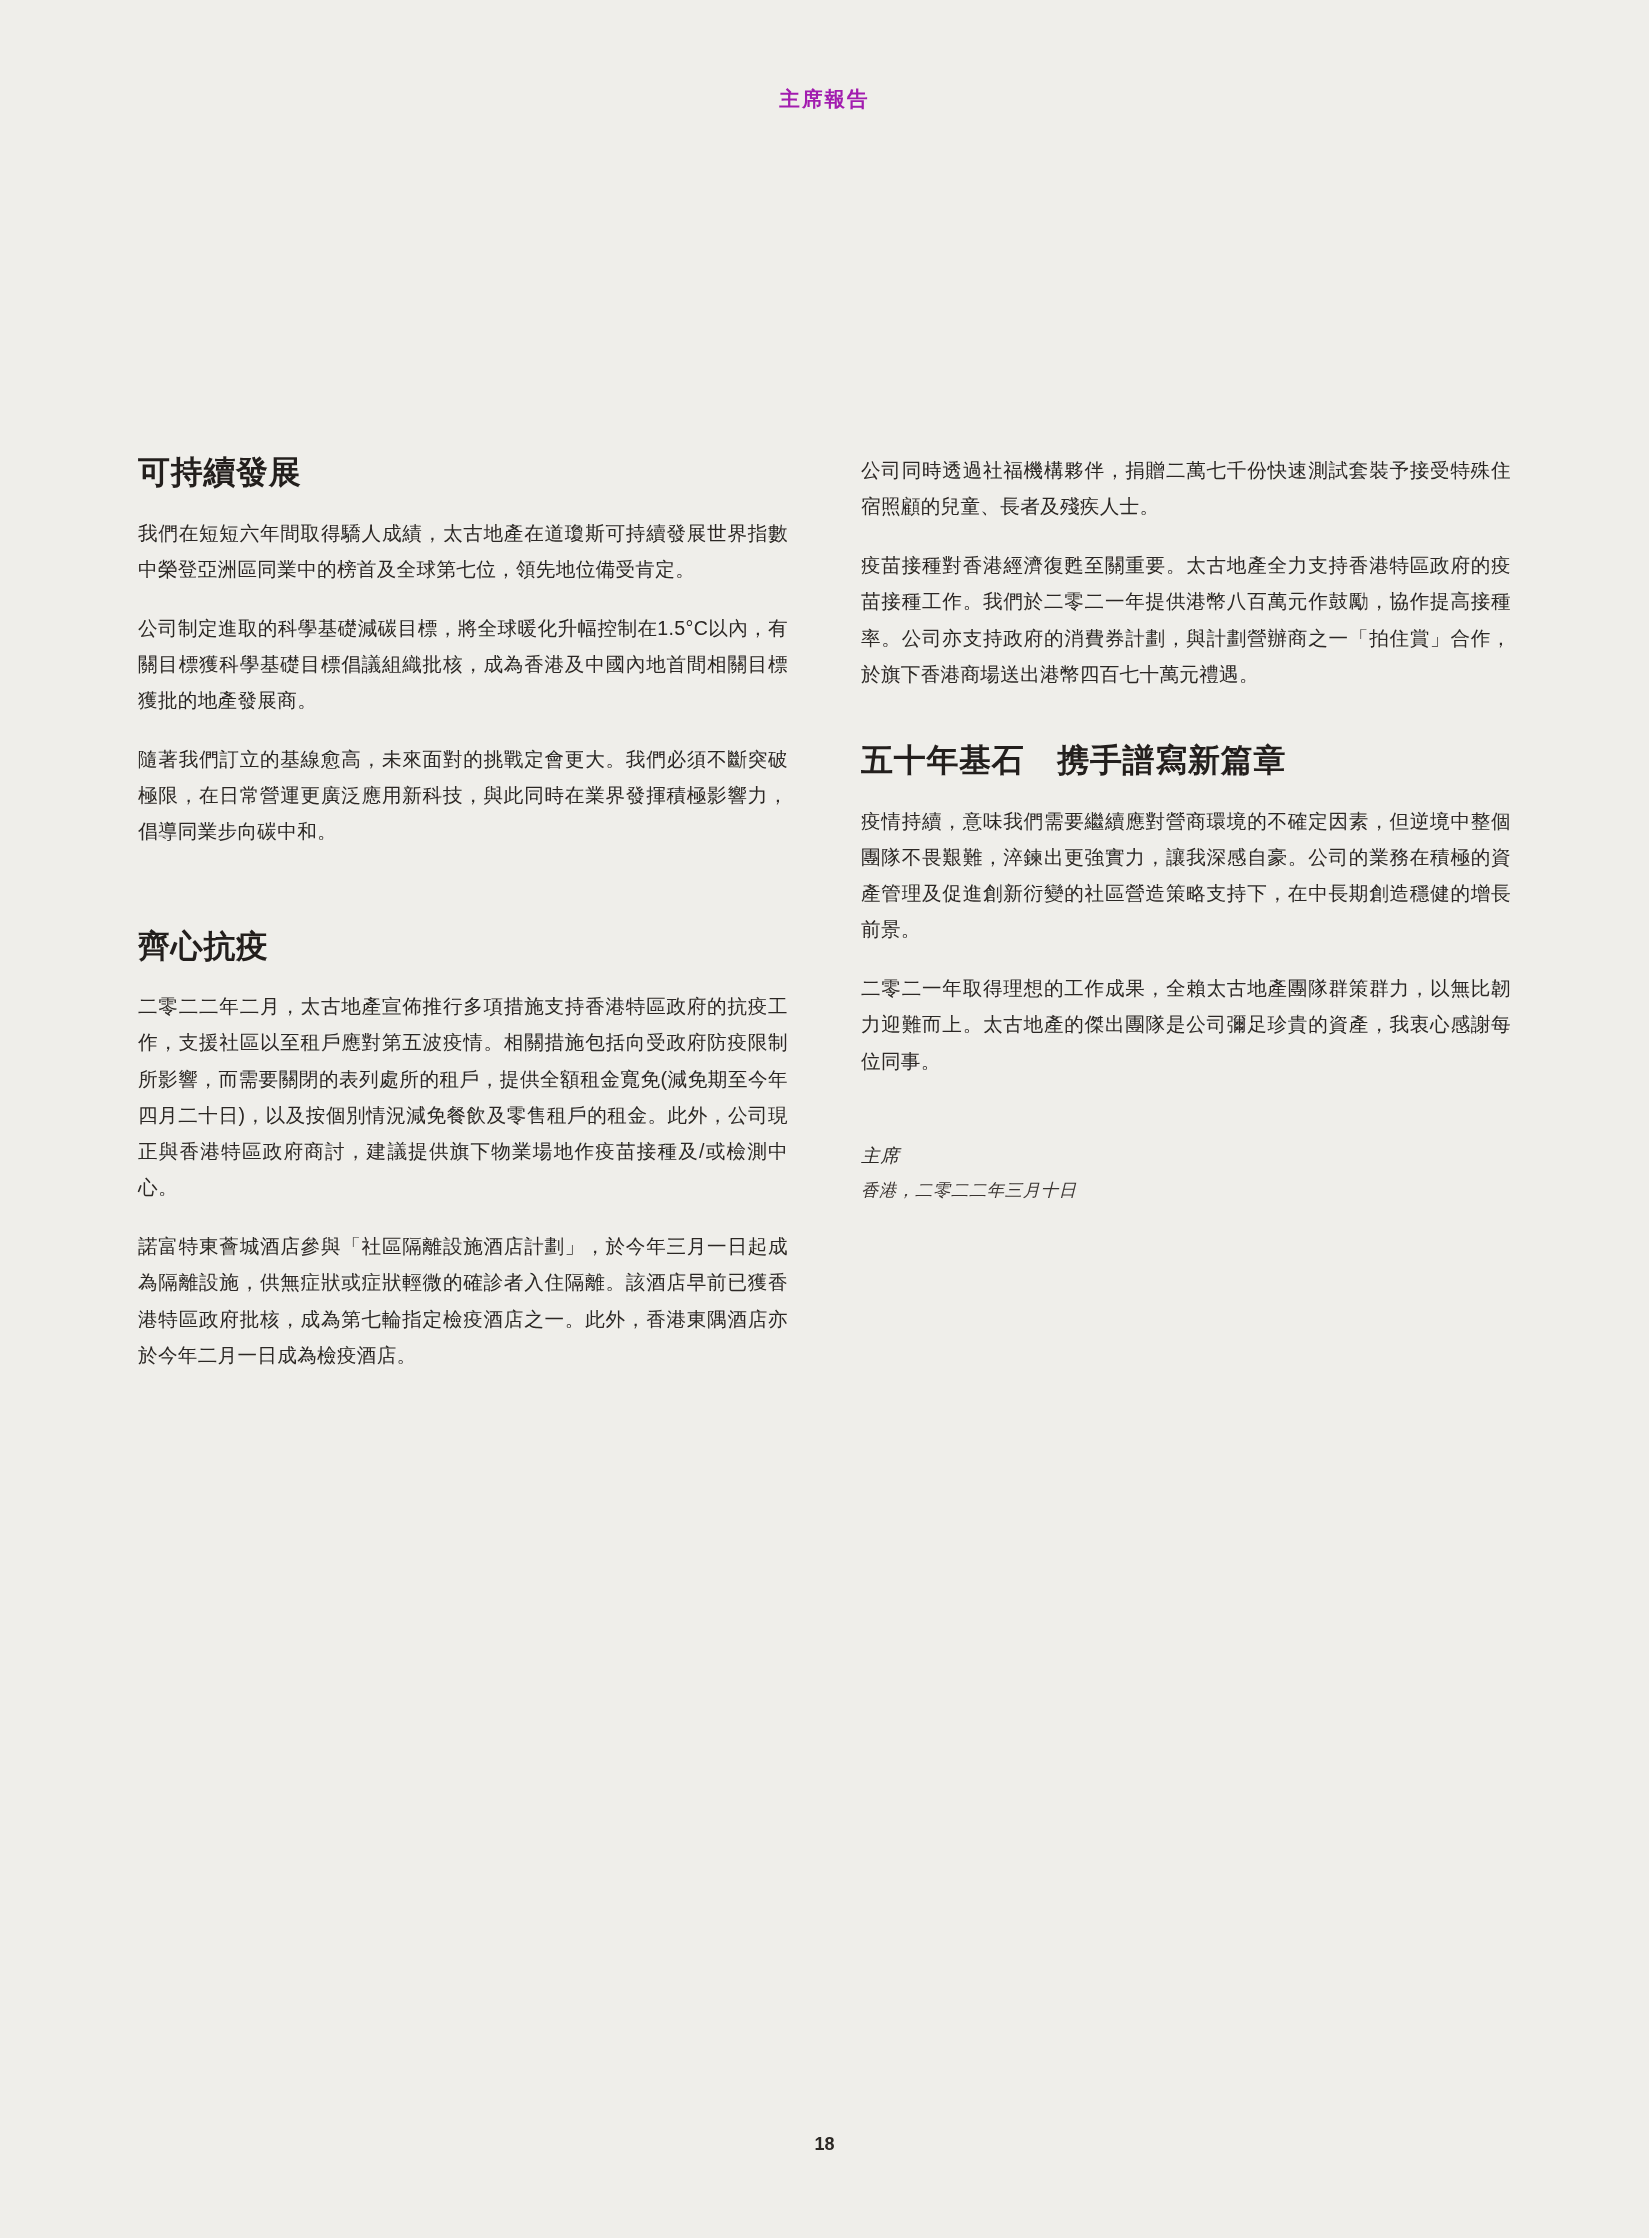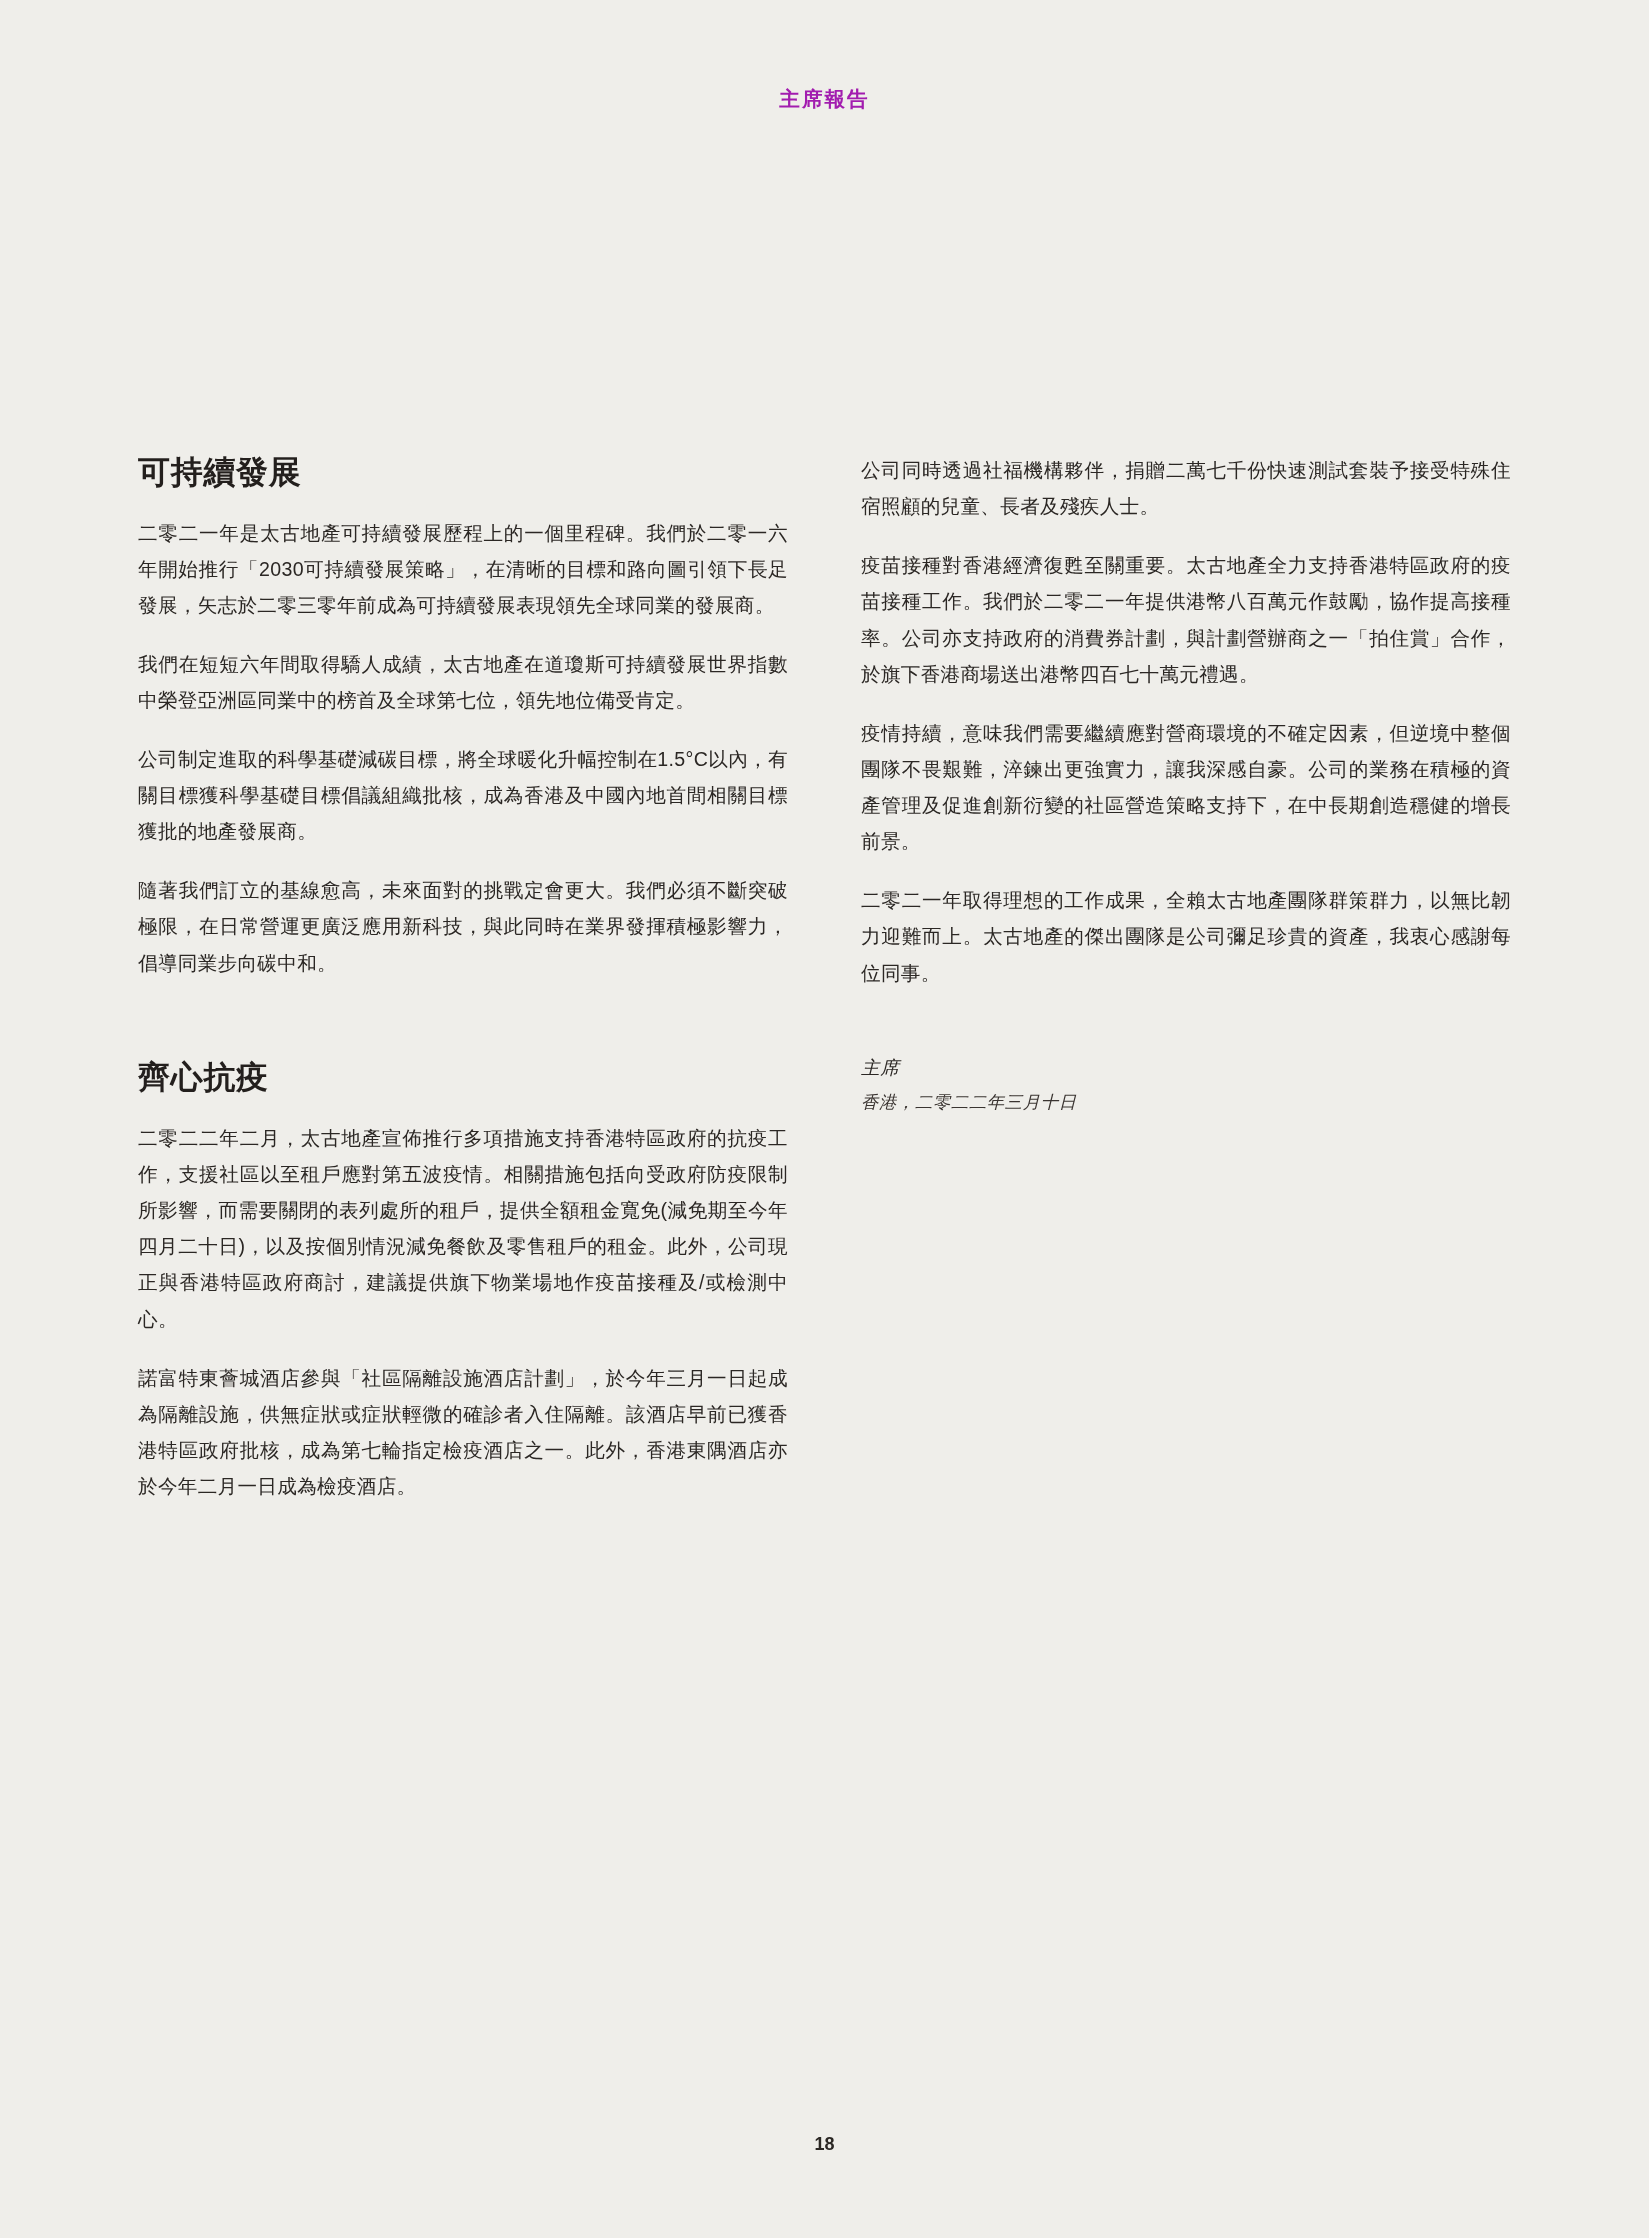--- a/index.html
+++ b/index.html
@@ -106,36 +106,36 @@
 
 <div class="page">
 
   <div class="running-head">主席報告</div>
 
   <div class="columns">
 
     <div class="col">
 
       <h2 class="section-title">可持續發展</h2>
-      <p class="body">二零二一年是太古地產可持續發展歷程上的一個里程碑。我們於二零一六年開始推行「2030可持續發展策略」，在清晰的目標和路向圖引領下長足發展，矢志於二零三零年前成為可持續發展表現領先全球同業的發展商。</p>
       <p class="body">我們在短短六年間取得驕人成績，太古地產在道瓊斯可持續發展世界指數中榮登亞洲區同業中的榜首及全球第七位，領先地位備受肯定。</p>
       <p class="body">公司制定進取的科學基礎減碳目標，將全球暖化升幅控制在1.5°C以內，有關目標獲科學基礎目標倡議組織批核，成為香港及中國內地首間相關目標獲批的地產發展商。</p>
       <p class="body">隨著我們訂立的基線愈高，未來面對的挑戰定會更大。我們必須不斷突破極限，在日常營運更廣泛應用新科技，與此同時在業界發揮積極影響力，倡導同業步向碳中和。</p>
 
       <h2 class="section-title spaced">齊心抗疫</h2>
       <p class="body">二零二二年二月，太古地產宣佈推行多項措施支持香港特區政府的抗疫工作，支援社區以至租戶應對第五波疫情。相關措施包括向受政府防疫限制所影響，而需要關閉的表列處所的租戶，提供全額租金寬免(減免期至今年四月二十日)，以及按個別情況減免餐飲及零售租戶的租金。此外，公司現正與香港特區政府商討，建議提供旗下物業場地作疫苗接種及/或檢測中心。</p>
       <p class="body">諾富特東薈城酒店參與「社區隔離設施酒店計劃」，於今年三月一日起成為隔離設施，供無症狀或症狀輕微的確診者入住隔離。該酒店早前已獲香港特區政府批核，成為第七輪指定檢疫酒店之一。此外，香港東隅酒店亦於今年二月一日成為檢疫酒店。</p>
 
     </div>
 
     <div class="col">
 
       <p class="body">公司同時透過社福機構夥伴，捐贈二萬七千份快速測試套裝予接受特殊住宿照顧的兒童、長者及殘疾人士。</p>
       <p class="body">疫苗接種對香港經濟復甦至關重要。太古地產全力支持香港特區政府的疫苗接種工作。我們於二零二一年提供港幣八百萬元作鼓勵，協作提高接種率。公司亦支持政府的消費券計劃，與計劃營辦商之一「拍住賞」合作，於旗下香港商場送出港幣四百七十萬元禮遇。</p>
 
+      <h2 class="section-title second-block">五十年基石　携手譜寫新篇章</h2>
       <p class="body">疫情持續，意味我們需要繼續應對營商環境的不確定因素，但逆境中整個團隊不畏艱難，淬鍊出更強實力，讓我深感自豪。公司的業務在積極的資產管理及促進創新衍變的社區營造策略支持下，在中長期創造穩健的增長前景。</p>
       <p class="body">二零二一年取得理想的工作成果，全賴太古地產團隊群策群力，以無比韌力迎難而上。太古地產的傑出團隊是公司彌足珍貴的資產，我衷心感謝每位同事。</p>
 
       <div class="signature-block">
         <p class="sig-role">主席</p>
         <p class="sig-place">香港，二零二二年三月十日</p>
       </div>
 
     </div>
 

